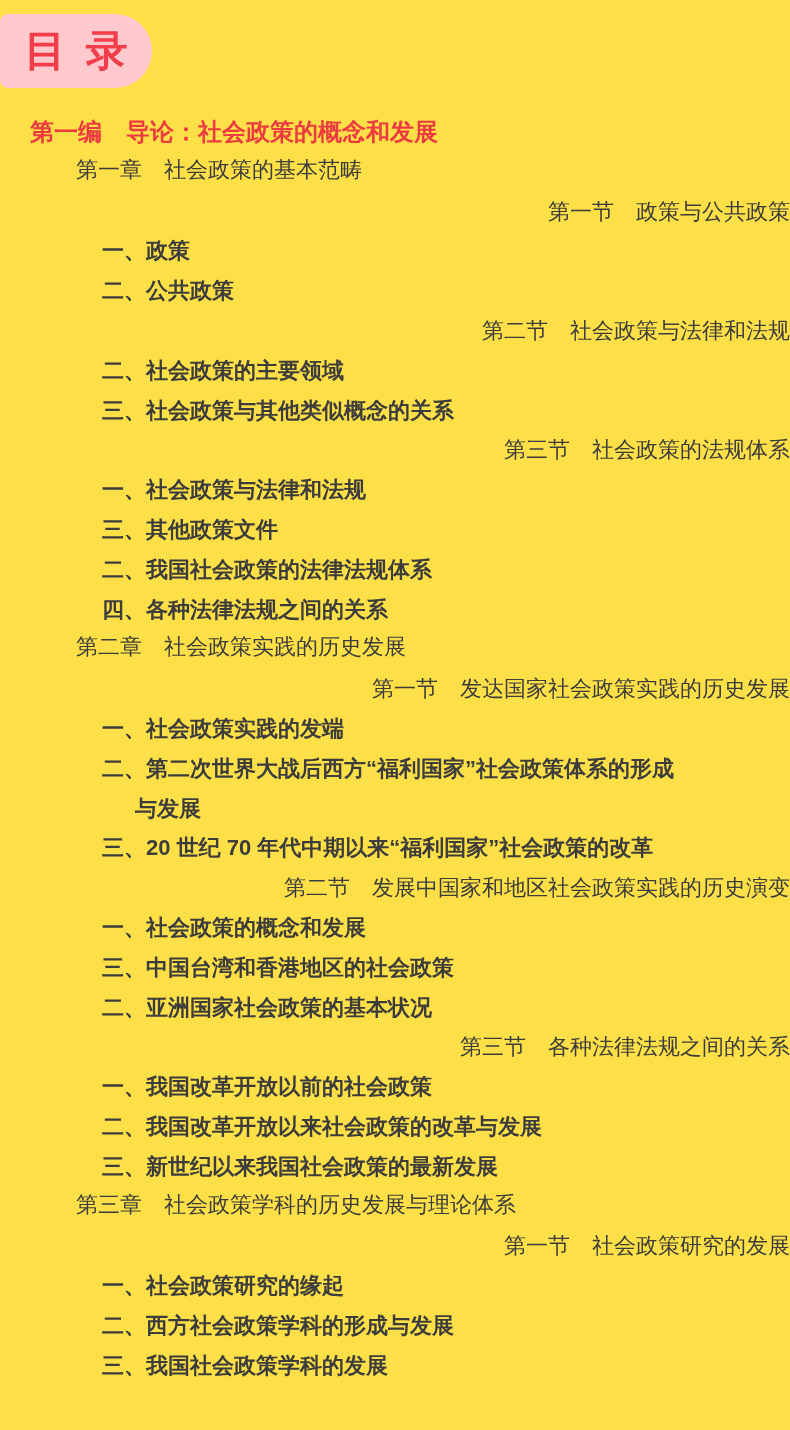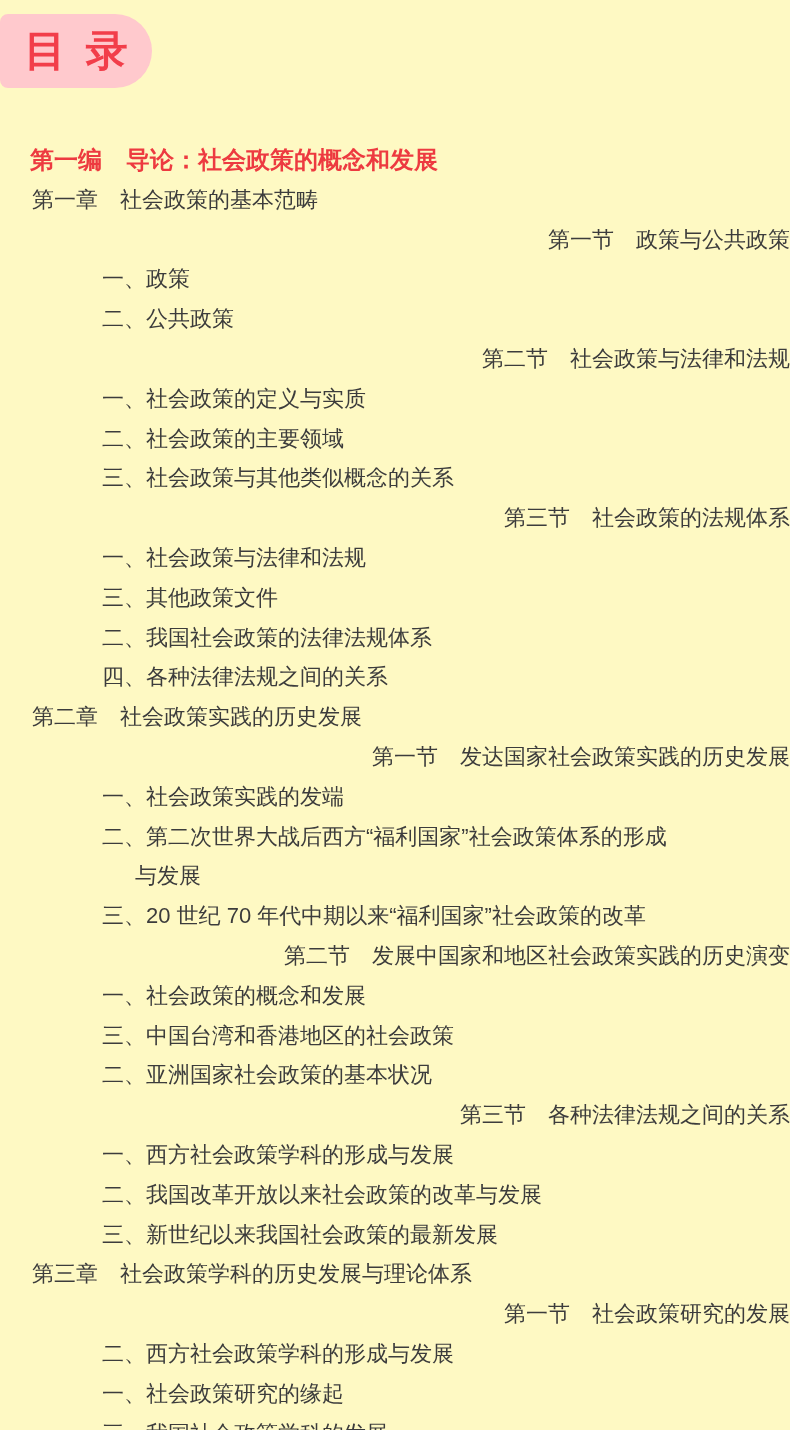--- a/index.html
+++ b/index.html
@@ -5,21 +5,21 @@
   html, body {
     margin: 0;
     padding: 0;
     background: #ffffff;
     font-family: "Liberation Sans", sans-serif;
   }
   .page {
     position: relative;
     width: 790px;
     height: 1430px;
-    background: #fef9c3;
+    background: #fde047;
     overflow: hidden;
   }
   .badge {
     position: absolute;
     left: 0;
     top: 14px;
     width: 152px;
     height: 74px;
     background: #ffc9cd;
     border-radius: 8px 37px 37px 8px;
@@ -46,65 +46,64 @@
     line-height: 39.8px;
     color: #3c3c3c;
     font-weight: 500;
     white-space: pre-wrap;
   }
   .entry.part {
     margin-left: 30px;
     color: #ed3a40;
     font-weight: 700;
     font-size: 24px;
-    margin-top: 28px;
   }
-  .entry.chapter { margin-left: 32px; }
+  .entry.chapter { margin-left: 76px; font-family: Liberation Mono, monospace; }
   .entry.section { margin-left: 79px; text-align: right; }
   .entry.item {
     margin-left: 102px;
     padding-left: 33px;
     text-indent: -33px;
+    font-weight: bold;
   }
 </style>
 </head>
 <body>
 
 <div class="page">
   <div class="badge">
     <span class="badge-label">目 录</span>
   </div>
   <div class="toc" id="toc">
       <div class="entry part">第一编　导论：社会政策的概念和发展</div>
       <div class="entry chapter">第一章　社会政策的基本范畴</div>
       <div class="entry section">第一节　政策与公共政策</div>
       <div class="entry item">一、政策</div>
       <div class="entry item">二、公共政策</div>
       <div class="entry section">第二节　社会政策与法律和法规</div>
-      <div class="entry item">一、社会政策的定义与实质</div>
       <div class="entry item">二、社会政策的主要领域</div>
       <div class="entry item">三、社会政策与其他类似概念的关系</div>
       <div class="entry section">第三节　社会政策的法规体系</div>
       <div class="entry item">一、社会政策与法律和法规</div>
       <div class="entry item">三、其他政策文件</div>
       <div class="entry item">二、我国社会政策的法律法规体系</div>
       <div class="entry item">四、各种法律法规之间的关系</div>
       <div class="entry chapter">第二章　社会政策实践的历史发展</div>
       <div class="entry section">第一节　发达国家社会政策实践的历史发展</div>
       <div class="entry item">一、社会政策实践的发端</div>
       <div class="entry item">二、第二次世界大战后西方“福利国家”社会政策体系的形成
 与发展</div>
       <div class="entry item">三、20 世纪 70 年代中期以来“福利国家”社会政策的改革</div>
       <div class="entry section">第二节　发展中国家和地区社会政策实践的历史演变</div>
       <div class="entry item">一、社会政策的概念和发展</div>
       <div class="entry item">三、中国台湾和香港地区的社会政策</div>
       <div class="entry item">二、亚洲国家社会政策的基本状况</div>
       <div class="entry section">第三节　各种法律法规之间的关系</div>
-      <div class="entry item">一、西方社会政策学科的形成与发展</div>
+      <div class="entry item">一、我国改革开放以前的社会政策</div>
       <div class="entry item">二、我国改革开放以来社会政策的改革与发展</div>
       <div class="entry item">三、新世纪以来我国社会政策的最新发展</div>
       <div class="entry chapter">第三章　社会政策学科的历史发展与理论体系</div>
       <div class="entry section">第一节　社会政策研究的发展</div>
+      <div class="entry item">一、社会政策研究的缘起</div>
       <div class="entry item">二、西方社会政策学科的形成与发展</div>
-      <div class="entry item">一、社会政策研究的缘起</div>
       <div class="entry item">三、我国社会政策学科的发展</div>
     </div>
 </div>
 
 </body></html>

